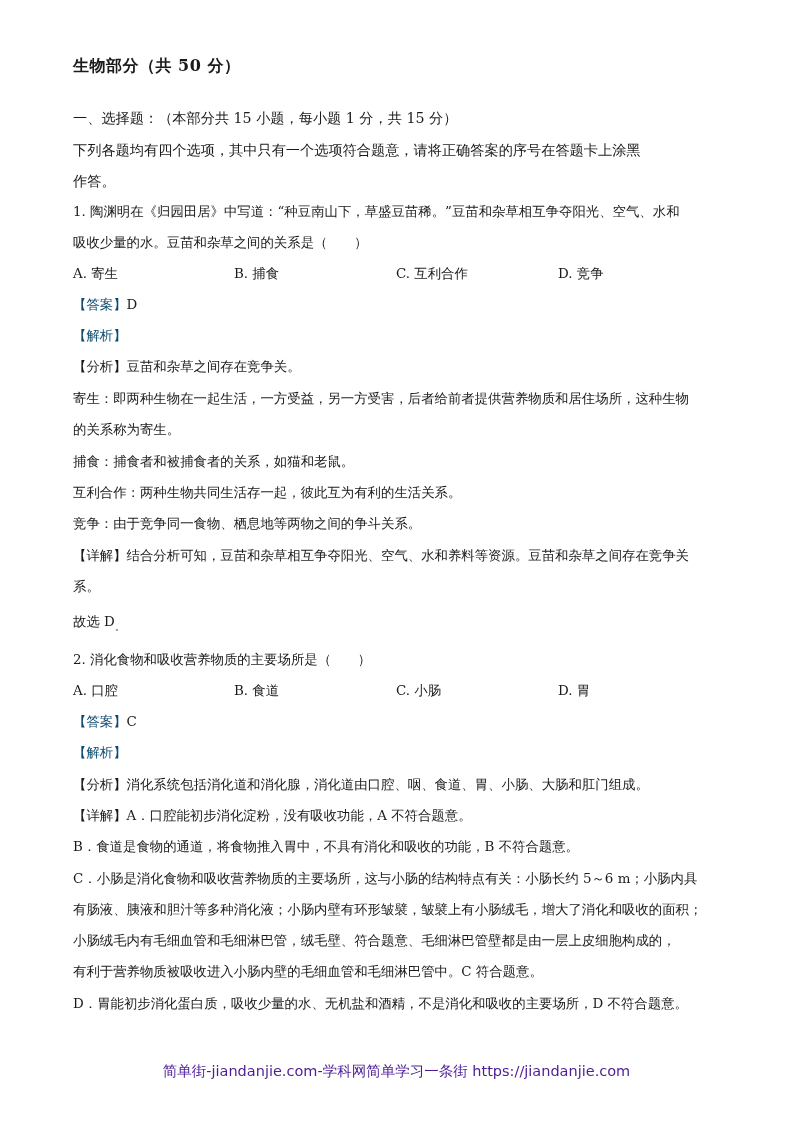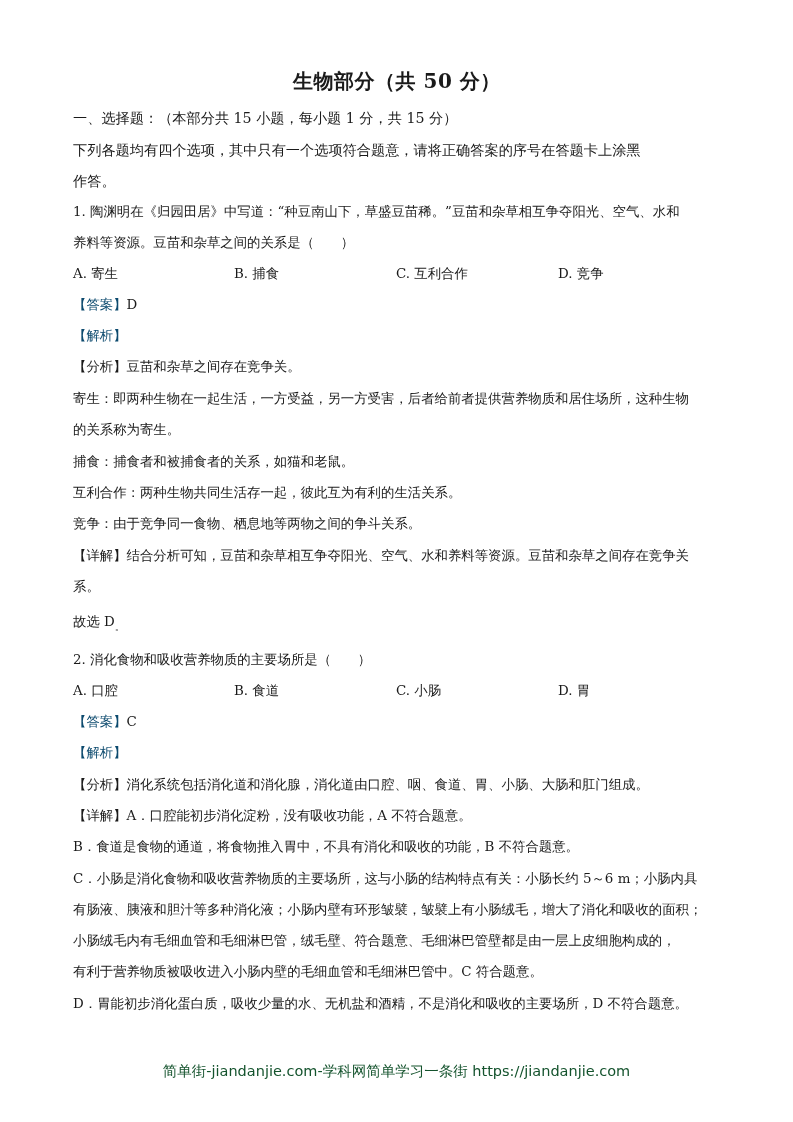--- a/index.html
+++ b/index.html
@@ -16,25 +16,25 @@
       overflow: hidden;
     }
     .page {
       position: absolute;
       left: 73px;
       top: 0;
       width: 648px;
     }
     .title {
       position: absolute;
-      top: 68px;
+      top: 56px;
       left: 0;
       width: 648px;
-      text-align: center;
-      font-size: 20px;
+      text-align: left;
+      font-size: 16px;
       font-weight: bold;
       letter-spacing: 0.5px;
     }
     .line {
       position: absolute;
       left: 0;
       width: 660px;
       font-size: 13.4px;
       line-height: 20px;
       white-space: nowrap;
@@ -59,40 +59,40 @@
       top: 0;
     }
     .footer {
       position: absolute;
       top: 1062px;
       left: 0;
       width: 793px;
       text-align: center;
       font-family: "DejaVu Sans", "Liberation Sans", sans-serif;
       font-size: 14.5px;
-      color: #14532d;
+      color: #4c1d95;
     }
     .small-dot {
       font-size: 10px;
       vertical-align: -4px;
     }
   </style>
 </head>
 <body>
 
 <div class="page">
 
   <div class="title">生物部分（共 50 分）</div>
 
   <div class="line bold" style="top:108px;">一、选择题：（本部分共 15 小题，每小题 1 分，共 15 分）</div>
   <div class="line bold" style="top:140px;">下列各题均有四个选项，其中只有一个选项符合题意，请将正确答案的序号在答题卡上涂黑</div>
   <div class="line bold" style="top:171px;">作答。</div>
 
   <div class="line" style="top:202px;">1. 陶渊明在《归园田居》中写道：“种豆南山下，草盛豆苗稀。”豆苗和杂草相互争夺阳光、空气、水和</div>
-  <div class="line" style="top:233px;">养料等资源。豆苗和杂草之间的关系是（　　）</div>
+  <div class="line" style="top:233px;">吸收少量的水。豆苗和杂草之间的关系是（　　）</div>
   <div class="options" style="top:264px;">
     <span style="left:0;">A. 寄生</span>
     <span style="left:161px;text-align:center;">B. 捕食</span>
     <span style="left:323px;">C. 互利合作</span>
     <span style="left:485px;">D. 竞争</span>
   </div>
   <div class="line" style="top:295px;">
     <span class="tag-blue">【答案】</span><span>D</span>
   </div>
   <div class="line tag-blue" style="top:326px;">【解析】</div>

